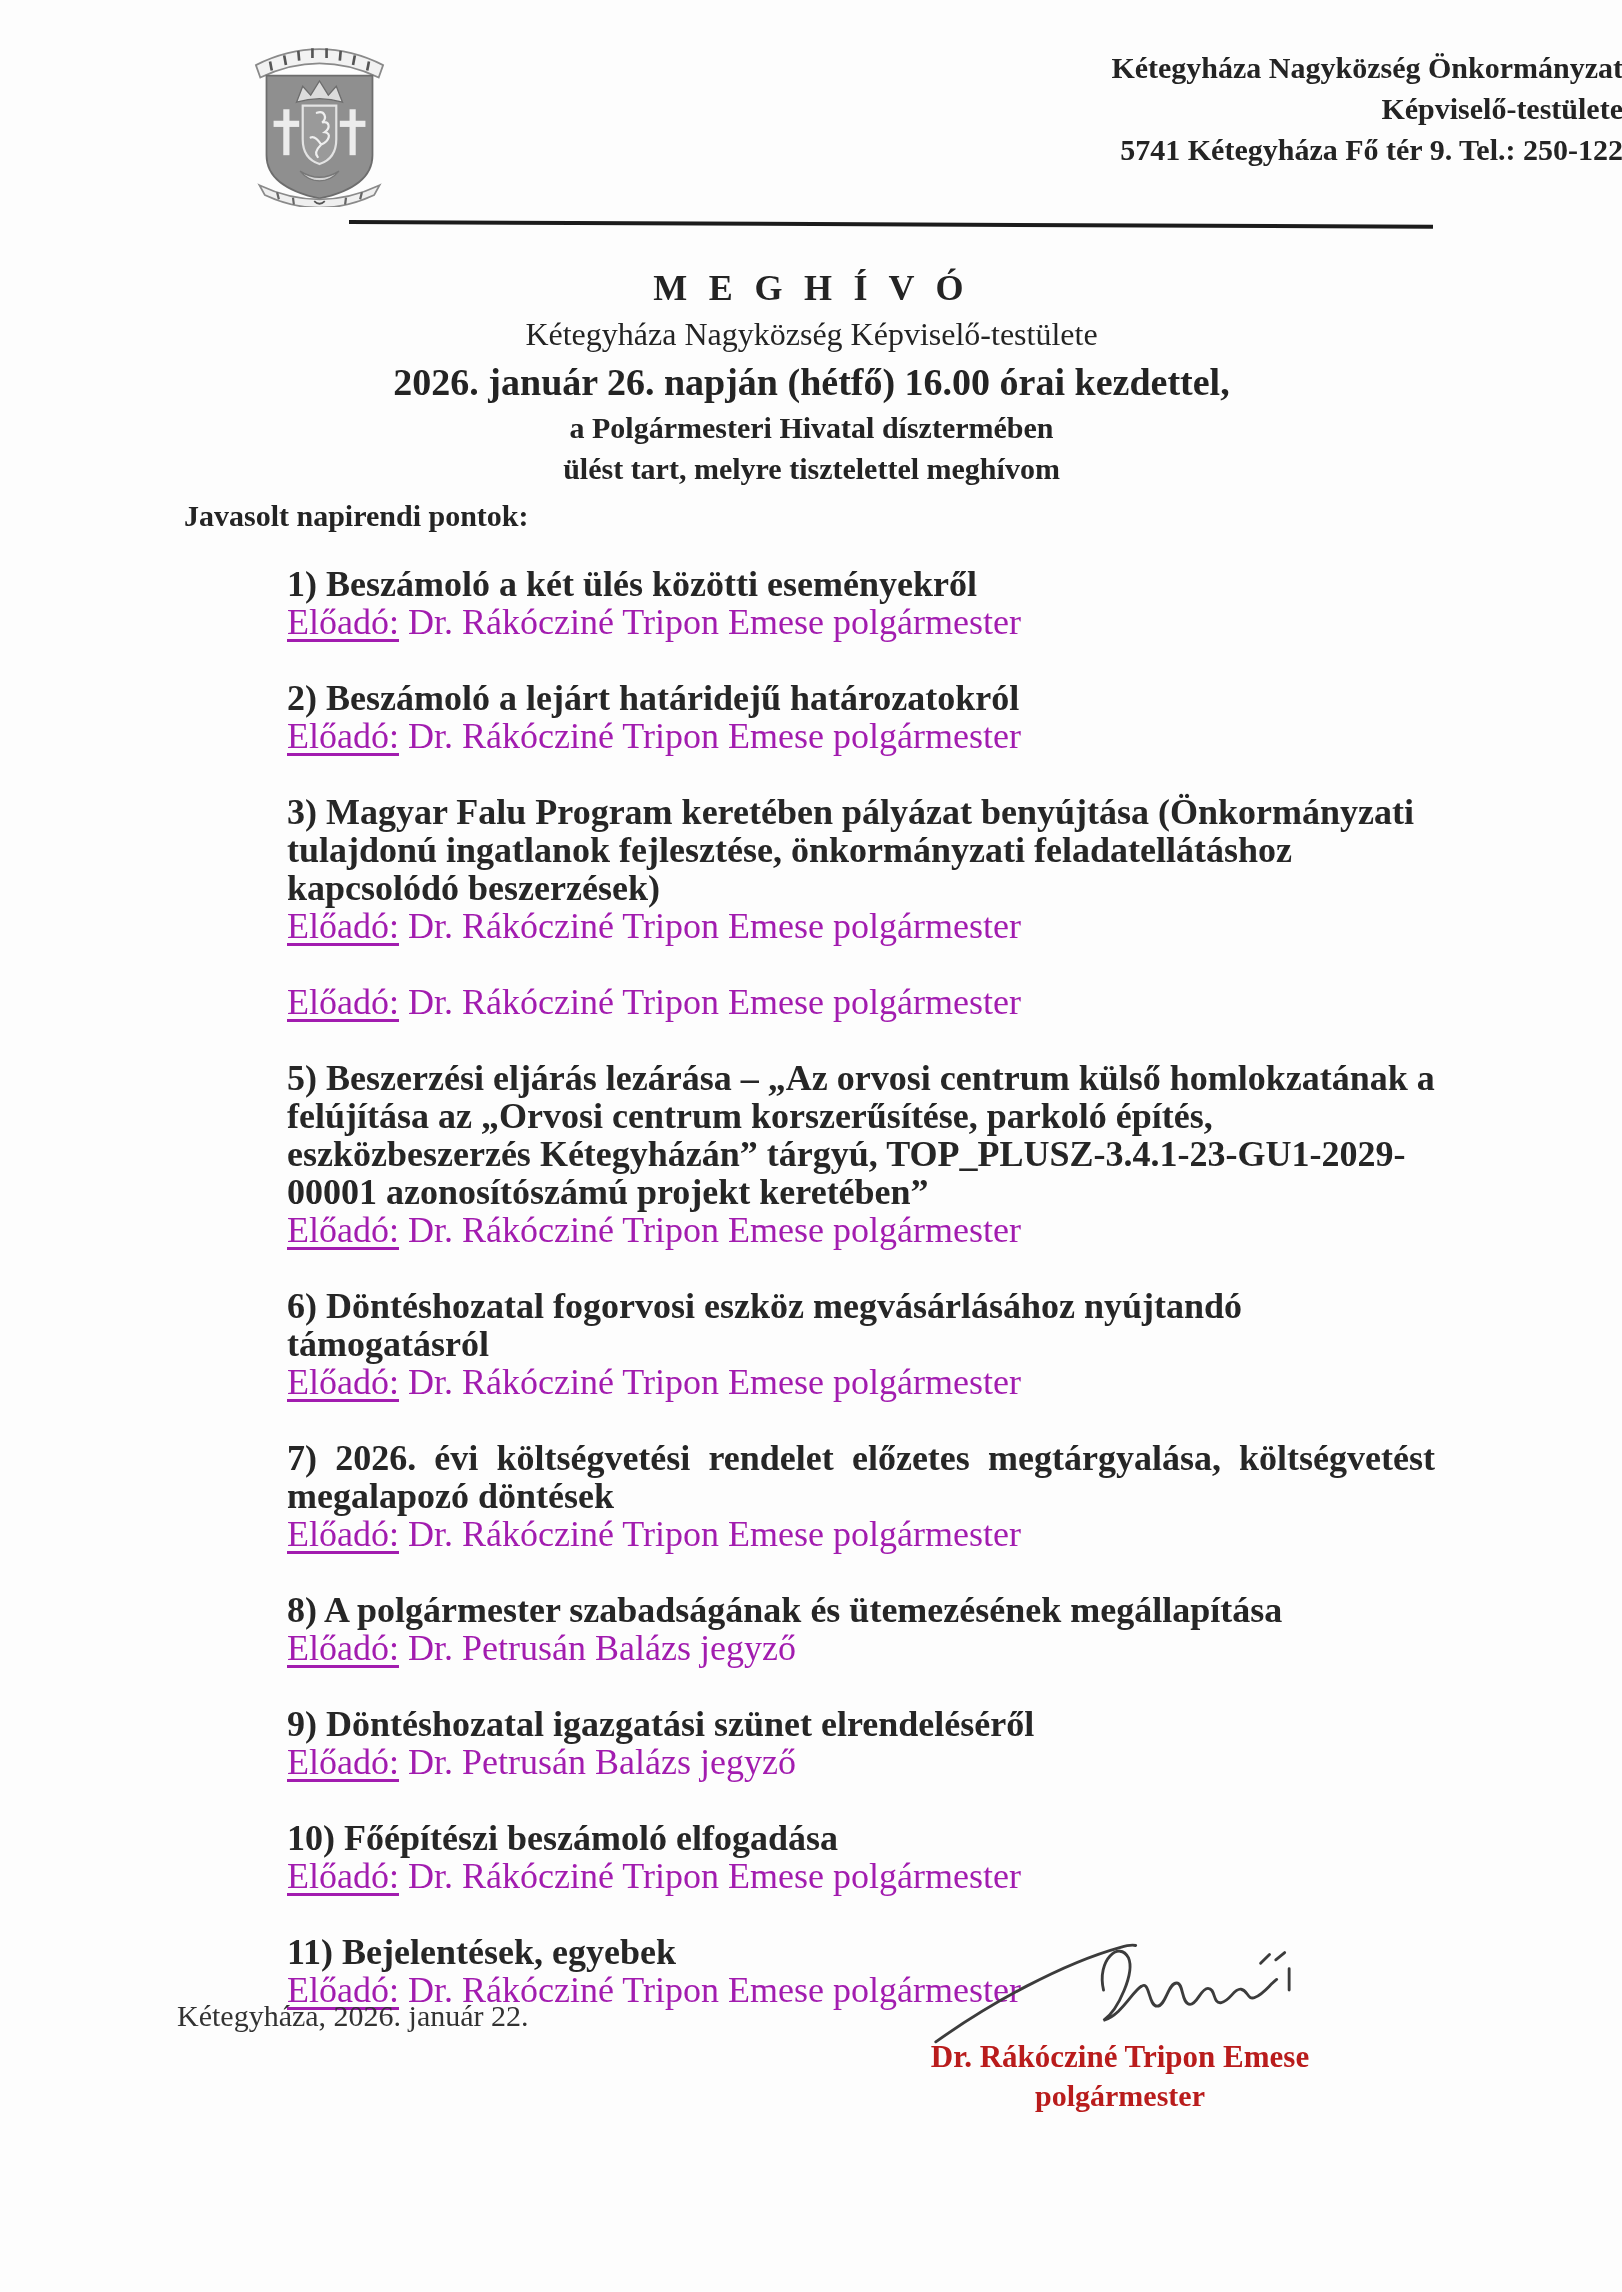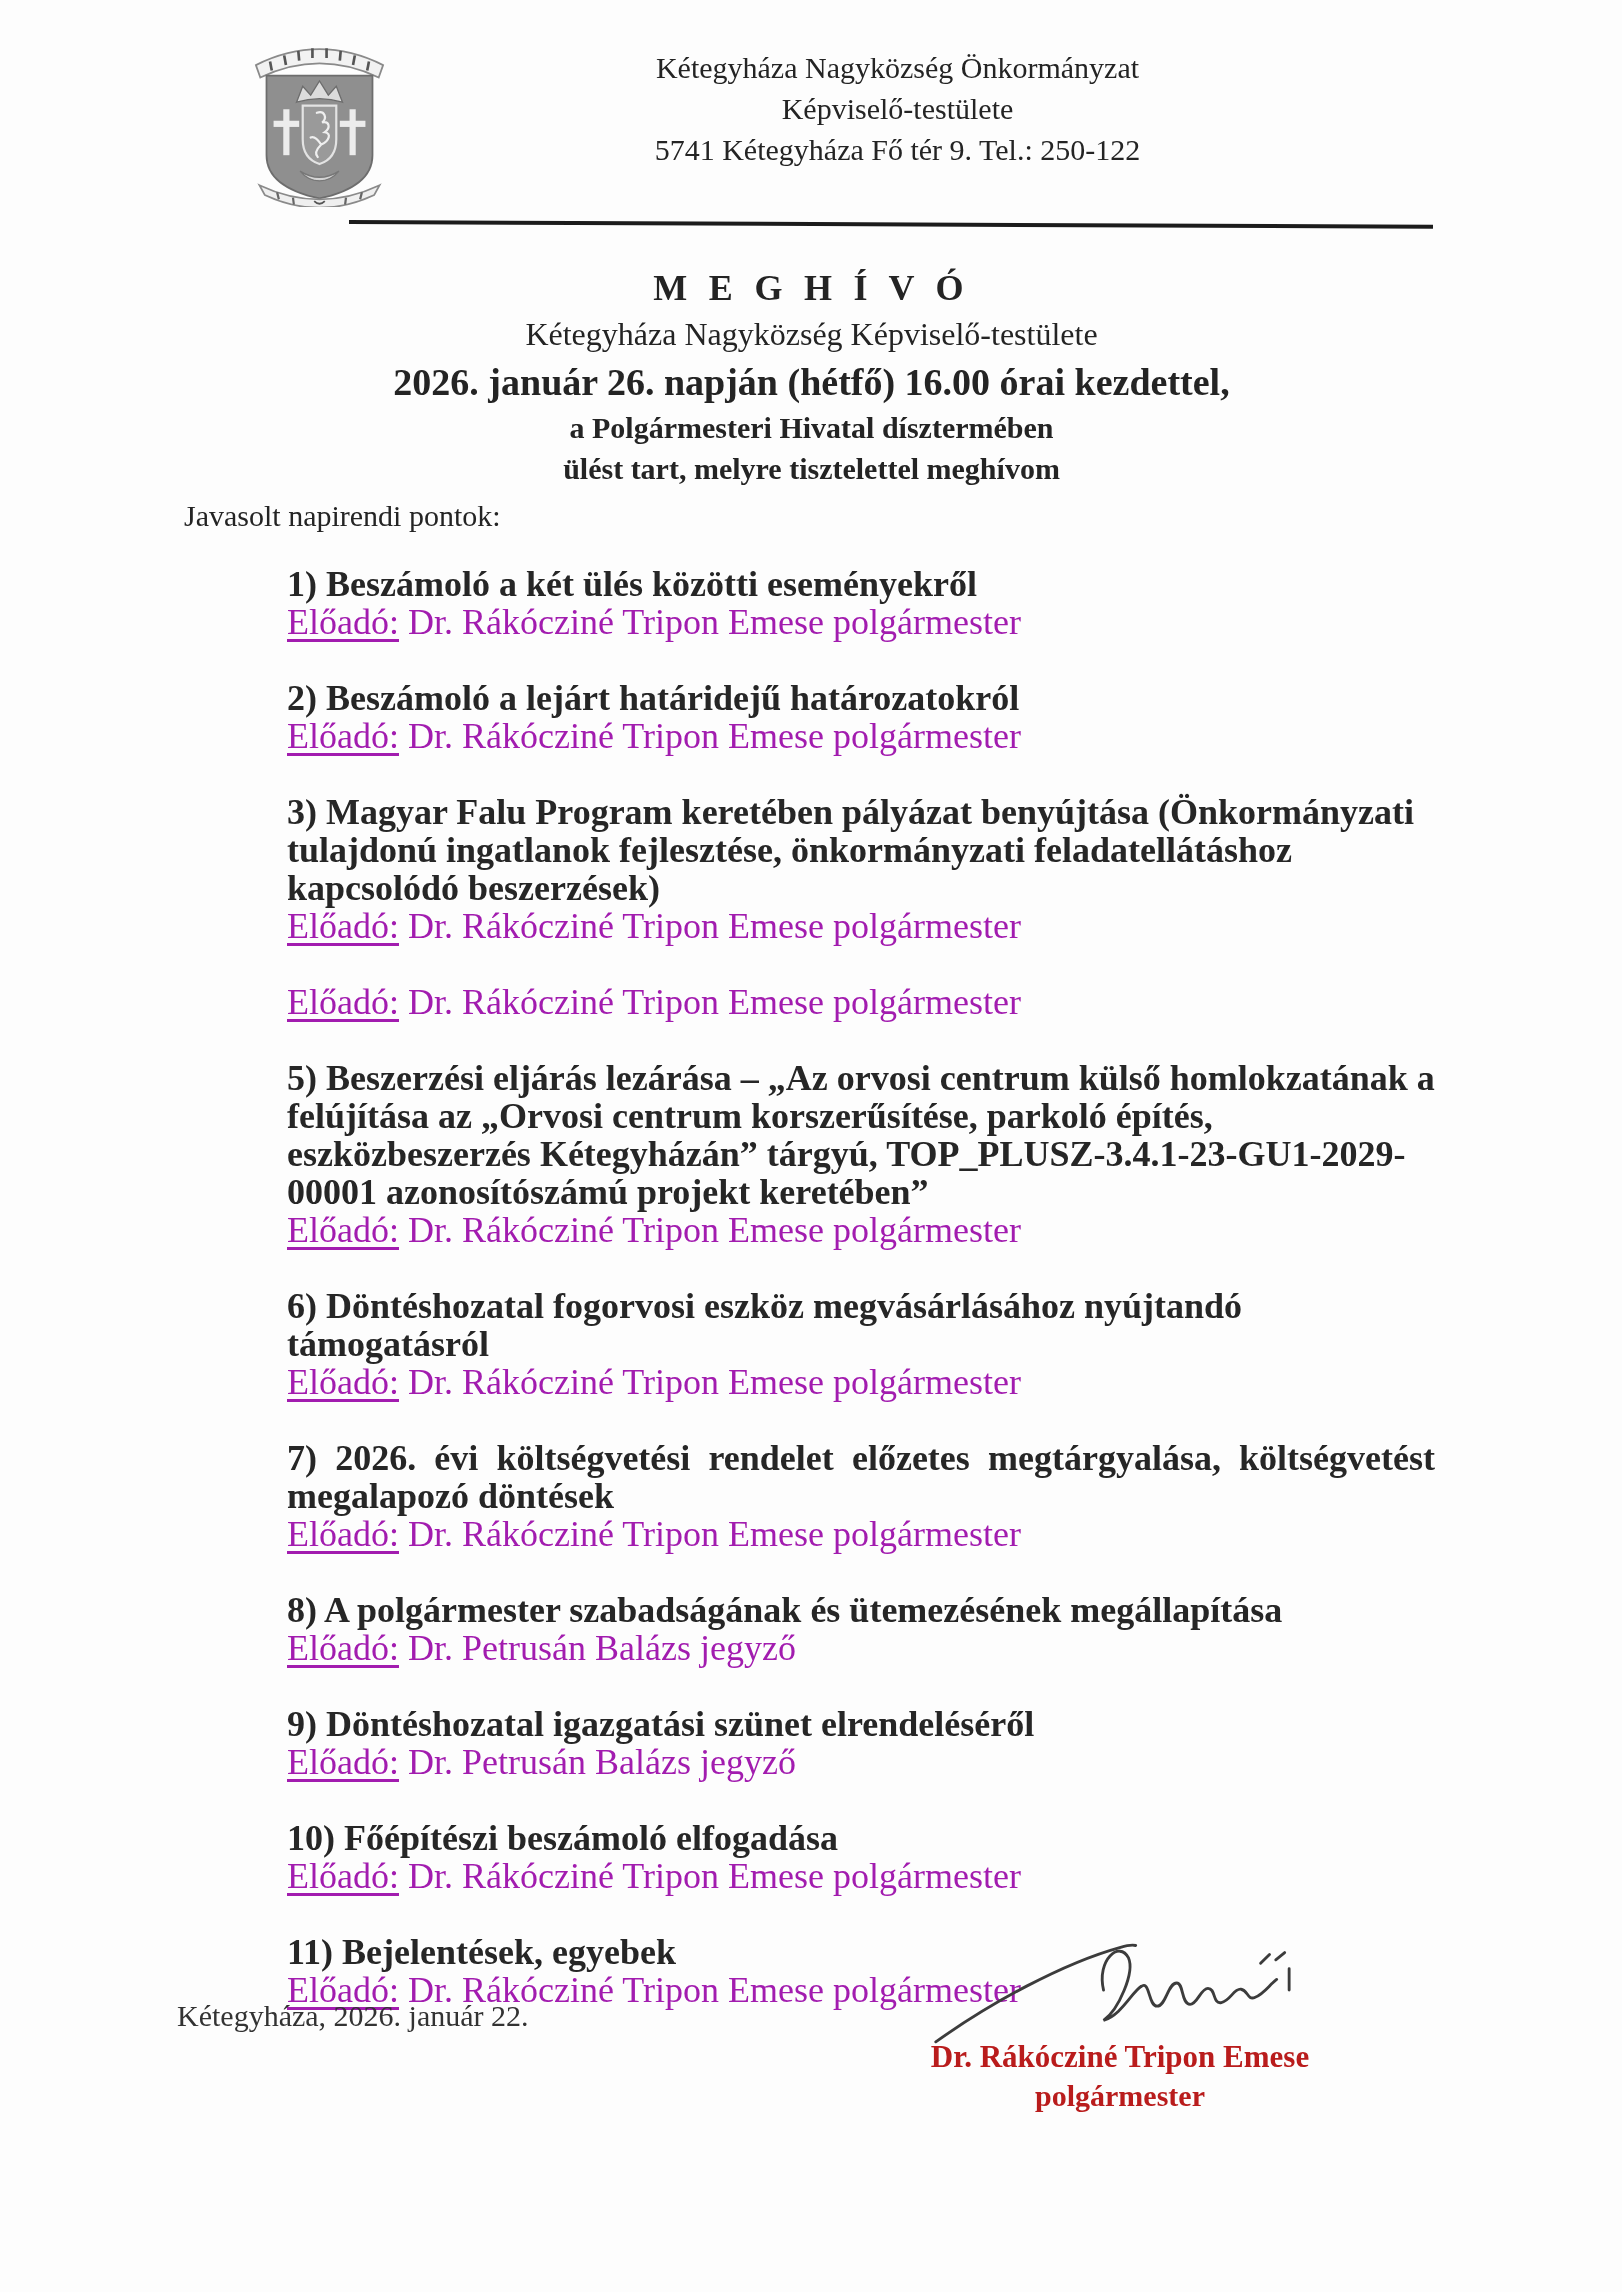--- a/index.html
+++ b/index.html
@@ -9,42 +9,42 @@
     margin:0 auto;
     background:#fdfdfd;
     overflow:hidden;
     font-family:"Liberation Serif","DejaVu Serif",serif;
     color:#222;
   }
   
   .letterhead{position:relative;height:213px;}
   .coat{position:absolute;left:240px;top:23px;width:159px;height:184px;}
   .org-block{
-    text-align:center;
+    text-align:right;
     padding:47px 0 0 172px;
-    font-weight:normal;
+    font-weight:bold;
     font-size:30px;line-height:41px;
     color:#242424;
   }
   .rule{
     margin-left:349px;margin-top:7.2px;
     width:1084px;height:3.6px;background:#1c1c1c;
     transform:rotate(0.25deg);transform-origin:left center;
   }
   
   .invitation{margin-top:41px;text-align:center;color:#242424;}
   .inv-title{font-size:36px;font-weight:bold;letter-spacing:6.3px;line-height:47px;}
   .inv-l1{font-size:32px;font-weight:normal;line-height:45px;}
   .inv-l2{font-size:38px;font-weight:bold;line-height:50px;}
   .inv-l3{font-size:30px;font-weight:bold;line-height:41px;}
   .inv-l4{font-size:30px;font-weight:bold;line-height:41px;}
   
   .agenda-heading{
     margin:10.7px 0 32px 184px;
-    font-size:30px;font-weight:normal;color:#242424;
+    font-size:30px;font-weight:bold;color:#242424;
   }
   .agenda{margin-left:287px;width:1148px;font-size:36px;line-height:38px;}
   .agenda-item{margin-bottom:38px;}
   .item-title{font-weight:bold;color:#262626;}
   .item-title.justify{text-align:justify;}
   .item-presenter{font-weight:normal;color:#a21caf;}
   .u{text-decoration:underline;text-underline-offset:4.5px;}
   
   .footer-date{
     position:absolute;left:177px;top:1999px;

